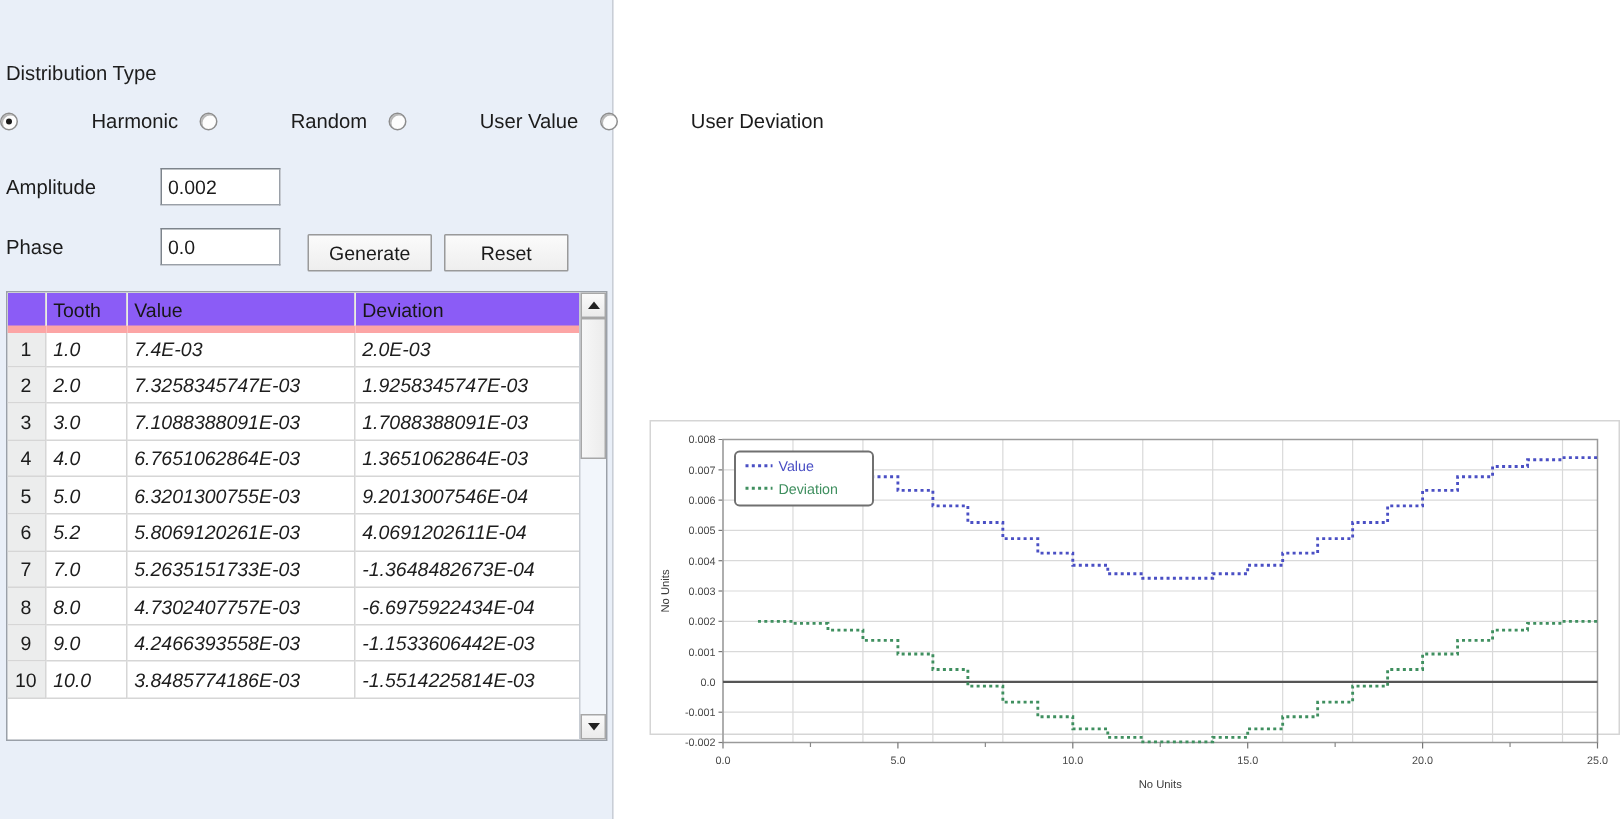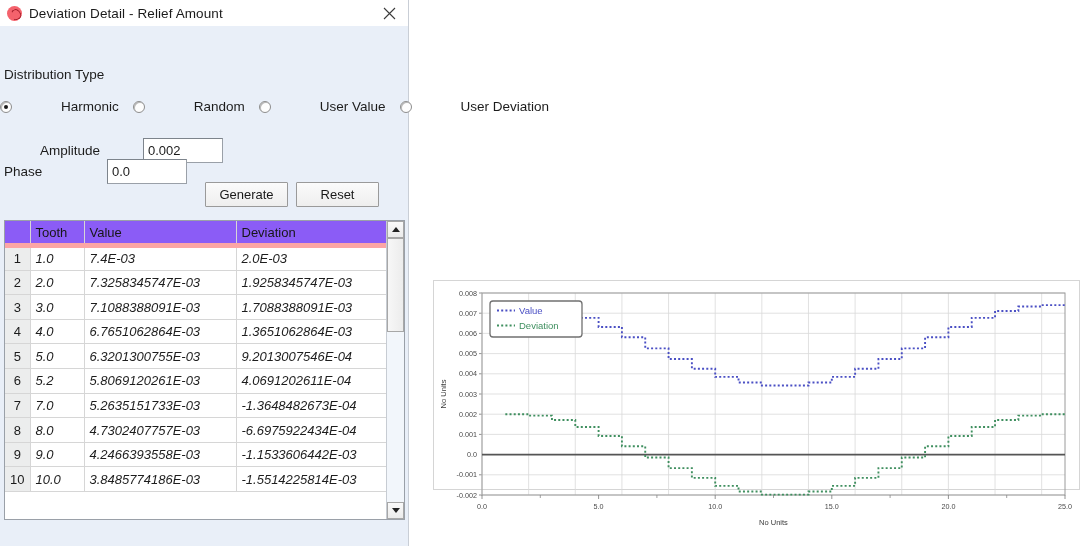--- a/index.html
+++ b/index.html
@@ -73,22 +73,22 @@
     margin-right: 5px;
   }
   .radio-mark.checked::after {
     content: ""; position: absolute;
     left: 3px; top: 3px; width: 4px; height: 4px;
     border-radius: 50%; background: #1a1a1a;
   }
   .radio-label { font-size: 13.5px; color: #1c1c1c; white-space: nowrap; }
 
   .field-row { position: absolute; display: flex; align-items: center; }
-  #amplitude-row { left: 4px; top: 112px; margin-left: 36px; }
-  #phase-row     { left: 4px; top: 133px; }
+  #amplitude-row { left: 4px; top: 112px; }
+  #phase-row     { left: 4px; top: 152px; }
   .field-label { font-size: 13.5px; color: #1c1c1c; width: 103px; }
   .text-input {
     width: 80px; height: 25px;
     background: #ffffff;
     border: 1px solid #9aa0a8;
     border-top-color: #7d848c; border-left-color: #7d848c;
     font-family: "Liberation Sans", sans-serif;
     font-size: 13px; color: #1a1a1a;
     padding: 0 4px; outline: none;
   }
@@ -180,30 +180,20 @@
   .legend-lbl-value { font-family: "Liberation Sans", sans-serif; font-size: 9.5px; fill: #4a4fc4; }
   .legend-lbl-dev   { font-family: "Liberation Sans", sans-serif; font-size: 9.5px; fill: #3f8f5f; }
 </style>
 </head>
 <body>
 
 <div id="root">
 
   <div id="dialog">
 
-    <div class="titlebar">
-      <div class="app-icon"></div>
-      <div class="title-text">Deviation Detail - Relief Amount</div>
-      <div class="titlebar-spacer"></div>
-      <div class="close-btn">
-        <svg width="13" height="13" viewBox="0 0 13 13" aria-hidden="true">
-          <path d="M1 1 L12 12 M12 1 L1 12" stroke="#3b3b3b" stroke-width="1.1" fill="none"></path>
-        </svg>
-      </div>
-    </div>
 
     <div class="dialog-body">
 
       <div class="section-label">Distribution Type</div>
 
       <div class="radio-row">
         <div class="radio-item">
           <span class="radio-mark checked"></span>
           <span class="radio-label">Harmonic</span>
         </div>

